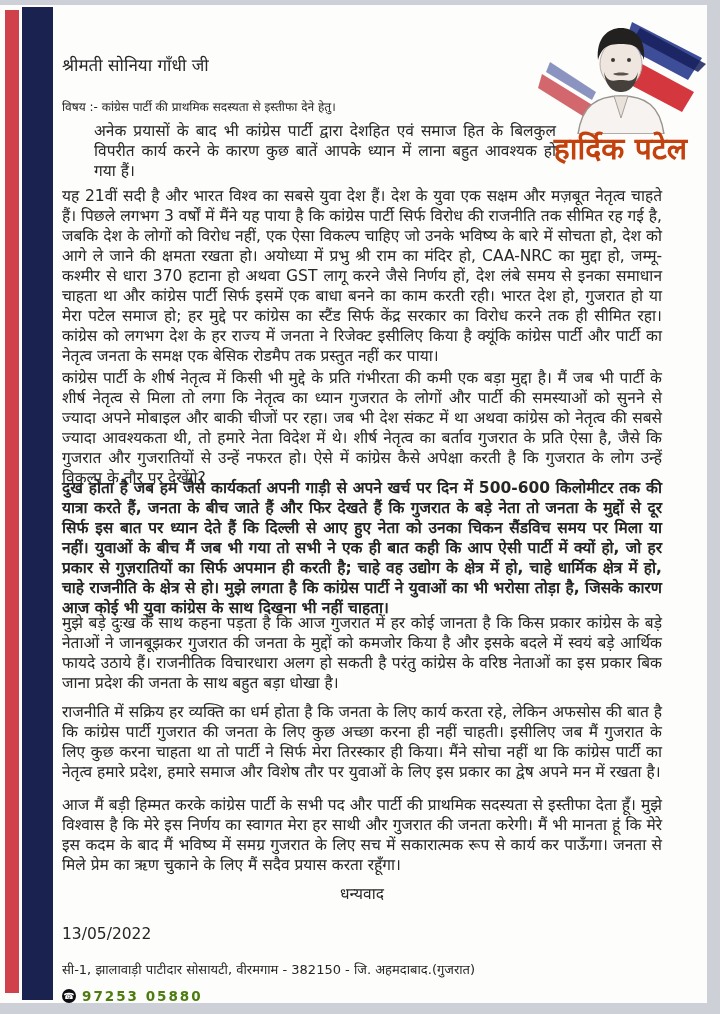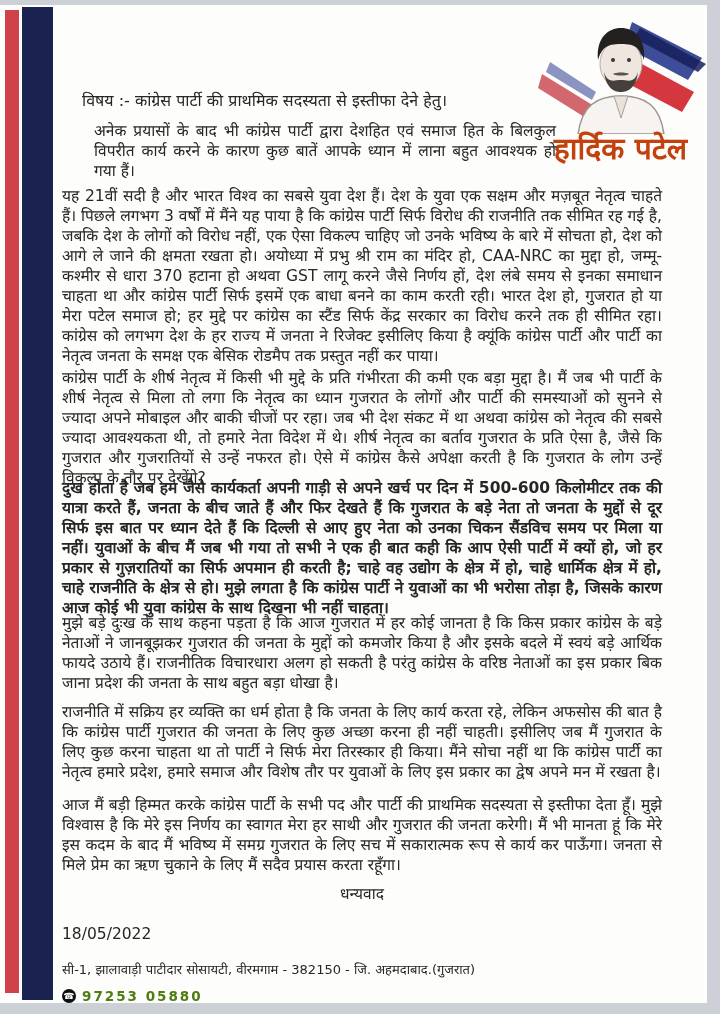--- a/index.html
+++ b/index.html
@@ -20,21 +20,21 @@
   .stripe-navy{
     position:absolute;left:22px;top:2px;width:31px;height:993px;
     background:#1a2350;
   }
   .block{
     position:absolute;left:62px;width:600px;
     color:#262626;font-size:15.5px;line-height:20px;font-weight:500;
     text-align:justify;
   }
   .salutation{top:50px;font-size:17px;text-align:left;}
-  .subject{top:86px;font-size:16px;text-align:left;margin-left:20px;}
+  .subject{top:92px;font-size:12px;text-align:left;}
   .intro{top:116px;width:462px;margin-left:32px;}
   .p1{top:181px;}
   .p2{top:363px;}
   .p3{top:473px;font-weight:bold;}
   .p4{top:608px;}
   .p5{top:697px;}
   .p6{top:790px;}
   .closing{top:879px;text-align:center;}
   .date{top:919px;text-align:left;}
   .address{top:955px;font-weight:normal;font-size:13px;text-align:left;}
@@ -80,32 +80,33 @@
       <ellipse cx="85" cy="42" rx="21" ry="24" fill="#efe6df" stroke="#b9aea6" stroke-width="1"></ellipse>
       <path d="M62,38 C60,16 72,6 85,6 C98,6 110,16 108,38 C104,26 100,22 85,22 C70,22 66,26 62,38 Z" fill="#22211f"></path>
       <path d="M68,50 C70,66 78,70 85,70 C92,70 100,66 102,50 C98,62 92,58 85,58 C78,58 72,62 68,50 Z" fill="#45403b"></path>
       <path d="M77,52 C80,50 90,50 93,52 C90,54 80,54 77,52 Z" fill="#5a524b"></path>
       <circle cx="77" cy="38" r="2" fill="#3c3732"></circle>
       <circle cx="93" cy="38" r="2" fill="#3c3732"></circle>
     </svg>
     <div class="logo-caption">हार्दिक पटेल</div>
   </div>
 
+  <div class="block salutation">श्रीमती सोनिया गाँधी जी</div>
   <div class="block subject">विषय :- कांग्रेस पार्टी की प्राथमिक सदस्यता से इस्तीफा देने हेतु।</div>
   <div class="block intro">अनेक प्रयासों के बाद भी कांग्रेस पार्टी द्वारा देशहित एवं समाज हित के बिलकुल विपरीत कार्य करने के कारण कुछ बातें आपके ध्यान में लाना बहुत आवश्यक हो गया हैं।</div>
 
   <div class="block p1">यह 21वीं सदी है और भारत विश्व का सबसे युवा देश हैं। देश के युवा एक सक्षम और मज़बूत नेतृत्व चाहते हैं। पिछले लगभग 3 वर्षों में मैंने यह पाया है कि कांग्रेस पार्टी सिर्फ विरोध की राजनीति तक सीमित रह गई है, जबकि देश के लोगों को विरोध नहीं, एक ऐसा विकल्प चाहिए जो उनके भविष्य के बारे में सोचता हो, देश को आगे ले जाने की क्षमता रखता हो। अयोध्या में प्रभु श्री राम का मंदिर हो, CAA-NRC का मुद्दा हो, जम्मू-कश्मीर से धारा 370 हटाना हो अथवा GST लागू करने जैसे निर्णय हों, देश लंबे समय से इनका समाधान चाहता था और कांग्रेस पार्टी सिर्फ इसमें एक बाधा बनने का काम करती रही। भारत देश हो, गुजरात हो या मेरा पटेल समाज हो; हर मुद्दे पर कांग्रेस का स्टैंड सिर्फ केंद्र सरकार का विरोध करने तक ही सीमित रहा। कांग्रेस को लगभग देश के हर राज्य में जनता ने रिजेक्ट इसीलिए किया है क्यूंकि कांग्रेस पार्टी और पार्टी का नेतृत्व जनता के समक्ष एक बेसिक रोडमैप तक प्रस्तुत नहीं कर पाया।</div>
   <div class="block p2">कांग्रेस पार्टी के शीर्ष नेतृत्व में किसी भी मुद्दे के प्रति गंभीरता की कमी एक बड़ा मुद्दा है। मैं जब भी पार्टी के शीर्ष नेतृत्व से मिला तो लगा कि नेतृत्व का ध्यान गुजरात के लोगों और पार्टी की समस्याओं को सुनने से ज्यादा अपने मोबाइल और बाकी चीजों पर रहा। जब भी देश संकट में था अथवा कांग्रेस को नेतृत्व की सबसे ज्यादा आवश्यकता थी, तो हमारे नेता विदेश में थे। शीर्ष नेतृत्व का बर्ताव गुजरात के प्रति ऐसा है, जैसे कि गुजरात और गुजरातियों से उन्हें नफरत हो। ऐसे में कांग्रेस कैसे अपेक्षा करती है कि गुजरात के लोग उन्हें विकल्प के तौर पर देखेंगे?</div>
   <div class="block p3">दुख होता है जब हम जैसे कार्यकर्ता अपनी गाड़ी से अपने खर्च पर दिन में 500-600 किलोमीटर तक की यात्रा करते हैं, जनता के बीच जाते हैं और फिर देखते हैं कि गुजरात के बड़े नेता तो जनता के मुद्दों से दूर सिर्फ इस बात पर ध्यान देते हैं कि दिल्ली से आए हुए नेता को उनका चिकन सैंडविच समय पर मिला या नहीं। युवाओं के बीच मैं जब भी गया तो सभी ने एक ही बात कही कि आप ऐसी पार्टी में क्यों हो, जो हर प्रकार से गुज़रातियों का सिर्फ अपमान ही करती है; चाहे वह उद्योग के क्षेत्र में हो, चाहे धार्मिक क्षेत्र में हो, चाहे राजनीति के क्षेत्र से हो। मुझे लगता है कि कांग्रेस पार्टी ने युवाओं का भी भरोसा तोड़ा है, जिसके कारण आज कोई भी युवा कांग्रेस के साथ दिखना भी नहीं चाहता।</div>
   <div class="block p4">मुझे बड़े दुःख के साथ कहना पड़ता है कि आज गुजरात में हर कोई जानता है कि किस प्रकार कांग्रेस के बड़े नेताओं ने जानबूझकर गुजरात की जनता के मुद्दों को कमजोर किया है और इसके बदले में स्वयं बड़े आर्थिक फायदे उठाये हैं। राजनीतिक विचारधारा अलग हो सकती है परंतु कांग्रेस के वरिष्ठ नेताओं का इस प्रकार बिक जाना प्रदेश की जनता के साथ बहुत बड़ा धोखा है।</div>
   <div class="block p5">राजनीति में सक्रिय हर व्यक्ति का धर्म होता है कि जनता के लिए कार्य करता रहे, लेकिन अफसोस की बात है कि कांग्रेस पार्टी गुजरात की जनता के लिए कुछ अच्छा करना ही नहीं चाहती। इसीलिए जब मैं गुजरात के लिए कुछ करना चाहता था तो पार्टी ने सिर्फ मेरा तिरस्कार ही किया। मैंने सोचा नहीं था कि कांग्रेस पार्टी का नेतृत्व हमारे प्रदेश, हमारे समाज और विशेष तौर पर युवाओं के लिए इस प्रकार का द्वेष अपने मन में रखता है।</div>
   <div class="block p6">आज मैं बड़ी हिम्मत करके कांग्रेस पार्टी के सभी पद और पार्टी की प्राथमिक सदस्यता से इस्तीफा देता हूँ। मुझे विश्वास है कि मेरे इस निर्णय का स्वागत मेरा हर साथी और गुजरात की जनता करेगी। मैं भी मानता हूं कि मेरे इस कदम के बाद मैं भविष्य में समग्र गुजरात के लिए सच में सकारात्मक रूप से कार्य कर पाऊँगा। जनता से मिले प्रेम का ऋण चुकाने के लिए मैं सदैव प्रयास करता रहूँगा।</div>
 
   <div class="block closing">धन्यवाद</div>
-  <div class="block date">18/05/2022</div>
+  <div class="block date">13/05/2022</div>
   <div class="block address">सी-1, झालावाड़ी पाटीदार सोसायटी, वीरमगाम - 382150 - जि. अहमदाबाद.(गुजरात)</div>
 
   <div class="block phone-row">
     <span class="phone-icon">☎</span>
     <span class="phone-number">97253 05880</span>
   </div>
 
 </div>
 
 </body></html>

